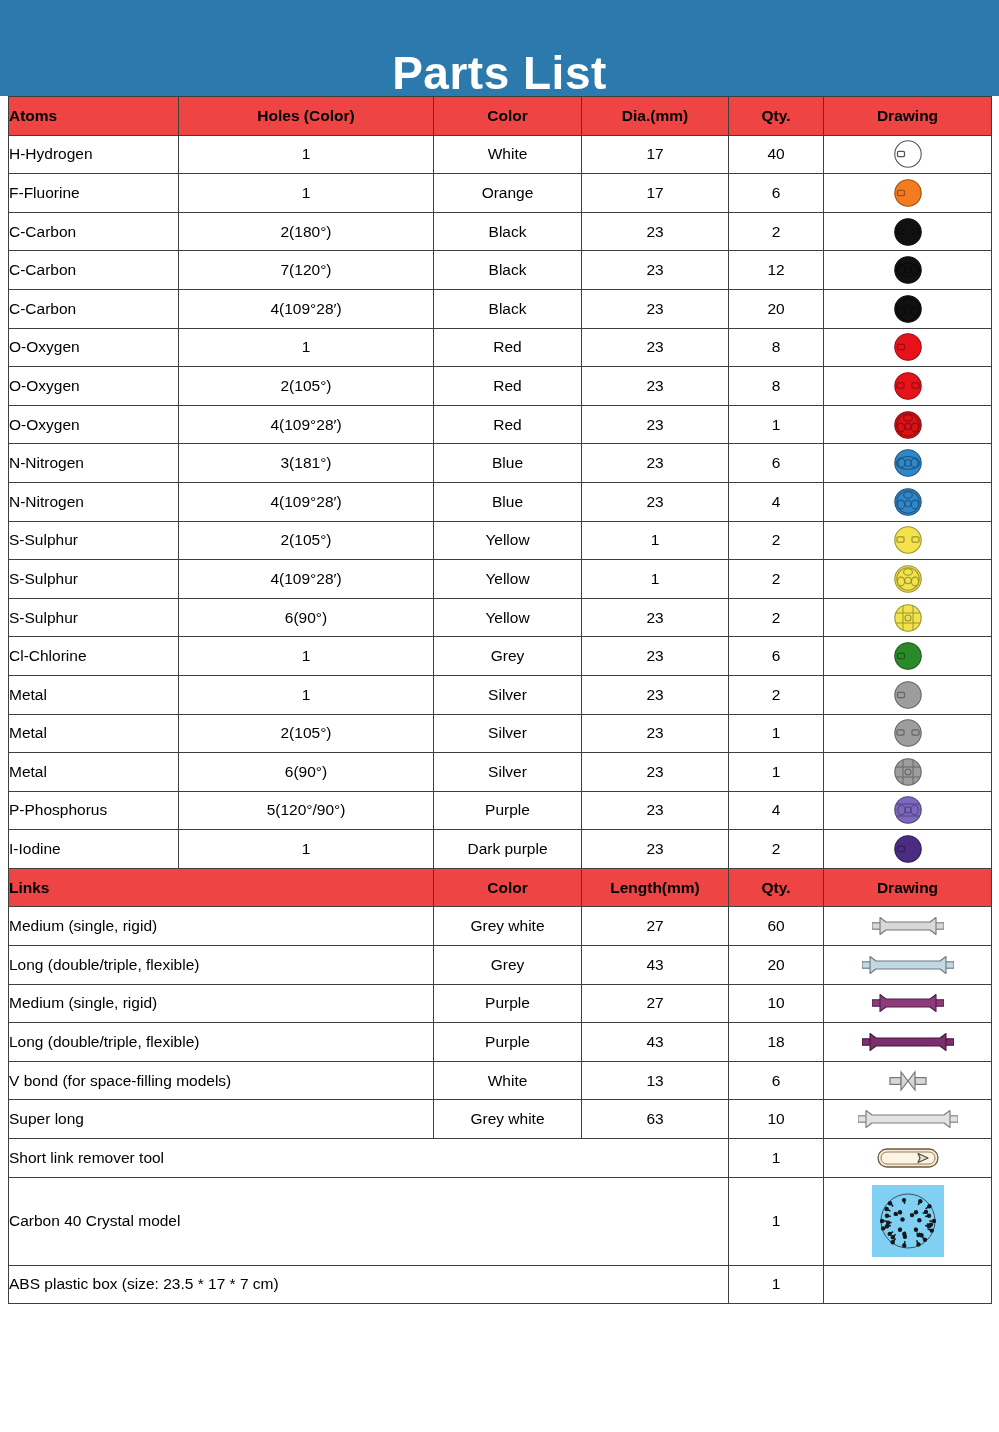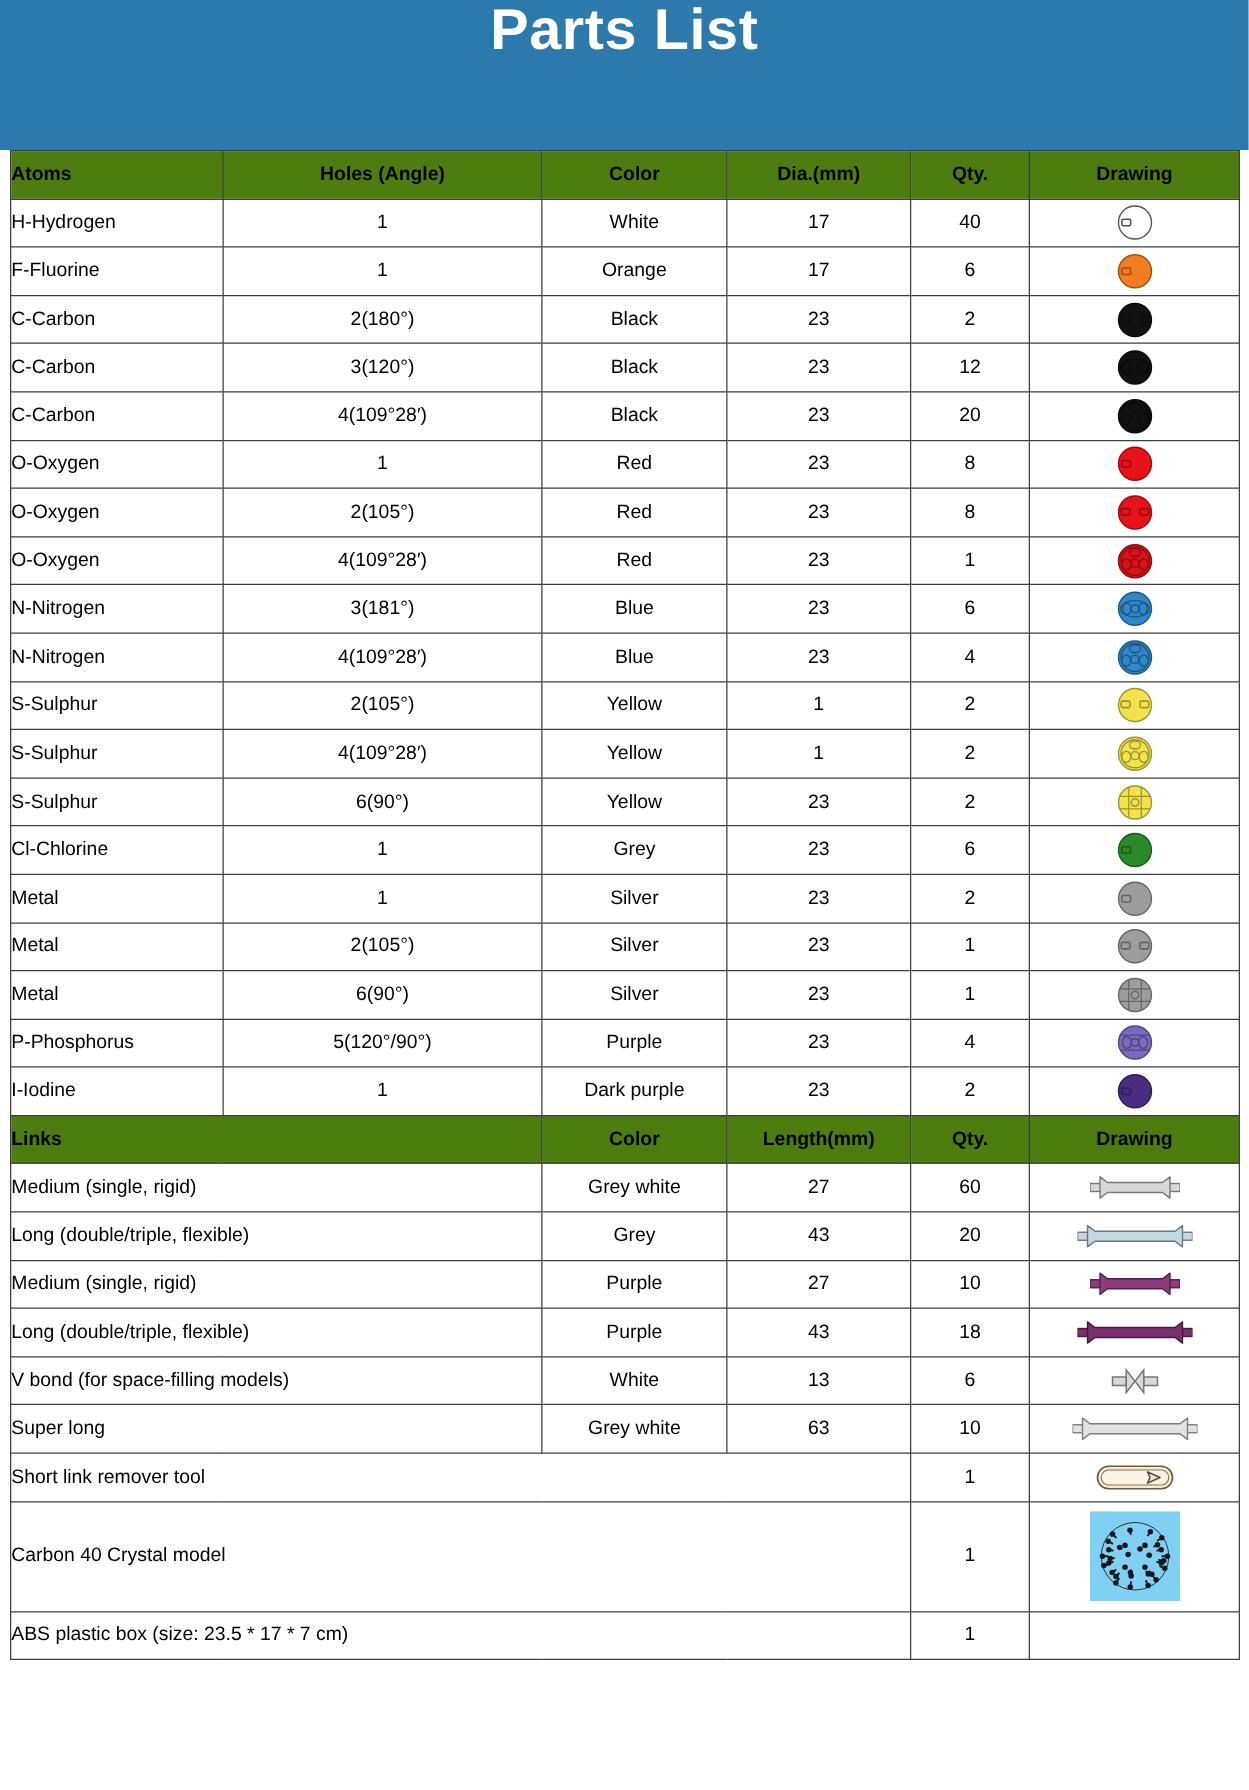--- a/index.html
+++ b/index.html
@@ -10,24 +10,24 @@
   body {
     width: 999px;
     height: 1432px;
     font-family: "Liberation Sans", sans-serif;
     color: #000000;
     overflow: hidden;
   }
 
   
   #title-banner {
-    height: 120px;
+    height: 96px;
     background: #2b79ad;
     display: flex;
-    align-items: flex-start;
+    align-items: flex-end;
     justify-content: center;
   }
   #title-text {
     color: #ffffff;
     font-size: 46px;
     font-weight: bold;
     letter-spacing: 0.5px;
     line-height: 1;
   }
 
@@ -48,21 +48,21 @@
   table.parts td, table.parts th {
     border: 1px solid #3f3f3f;
     font-size: 15.5px;
     font-weight: normal;
     padding: 0;
     height: 38.6px;
     box-sizing: border-box;
   }
 
   tr.hdr th {
-    background: #4d7c0f;
+    background: #ef4444;
     font-weight: bold;
     font-size: 15.5px;
     border-color: #3f3f3f;
   }
   th.left, td.left {
     text-align: left;
     padding-left: 10px;
   }
   th.ctr, td.ctr { text-align: center; }
   td.qty { font-weight: bold; text-align: center; }
@@ -93,21 +93,21 @@
     <col class="c-name">
       <col class="c-holes">
       <col class="c-color">
     <col class="c-dia">
       <col class="c-qty">
       <col class="c-draw">
   </colgroup>
   <tbody id="tbody">
       <tr class="hdr">
         <th class="left">Atoms</th>
-        <th class="ctr">Holes (Angle)</th>
+        <th class="ctr">Holes (Color)</th>
         <th class="ctr">Color</th>
         <th class="ctr">Dia.(mm)</th>
         <th class="ctr">Qty.</th>
         <th class="ctr">Drawing</th>
       </tr>
       <tr>
         <td class="left">H-Hydrogen</td>
         <td class="ctr">1</td>
         <td class="ctr">White</td>
         <td class="ctr">17</td>
@@ -143,21 +143,21 @@
       <g transform="translate(9,14.5) rotate(0)">
        <rect x="-5" y="-2.6" width="7" height="5.2" rx="1.1" fill="none" stroke="#0b0b0b" stroke-width="1.25"></rect>
      </g>
               <g transform="translate(21,14.5) rotate(180)">
        <rect x="-5" y="-2.6" width="7" height="5.2" rx="1.1" fill="none" stroke="#0b0b0b" stroke-width="1.25"></rect>
      </g>
     </svg></span></td>
       </tr>
       <tr>
         <td class="left">C-Carbon</td>
-        <td class="ctr">3(120°)</td>
+        <td class="ctr">7(120°)</td>
         <td class="ctr">Black</td>
         <td class="ctr">23</td>
         <td class="qty">12</td>
         <td class="drawcell"><span class="draw-wrap"><svg width="30" height="30" viewBox="0 0 30 30">
       <circle cx="15" cy="15" r="13.2" fill="#111111" stroke="#0b0b0b" stroke-width="1.1"></circle>
       <ellipse cx="8.5" cy="15" rx="3.4" ry="4.6" fill="none" stroke="#0b0b0b" stroke-width="1.1"></ellipse>
               <ellipse cx="21.5" cy="15" rx="3.4" ry="4.6" fill="none" stroke="#0b0b0b" stroke-width="1.1"></ellipse>
               <ellipse cx="15" cy="15" rx="3.2" ry="3.2" fill="none" stroke="#0b0b0b" stroke-width="1.1"></ellipse>
               <ellipse cx="15" cy="15" rx="11.5" ry="6.5" fill="none" stroke="#0b0b0b" stroke-width="1.1"></ellipse>
     </svg></span></td>

